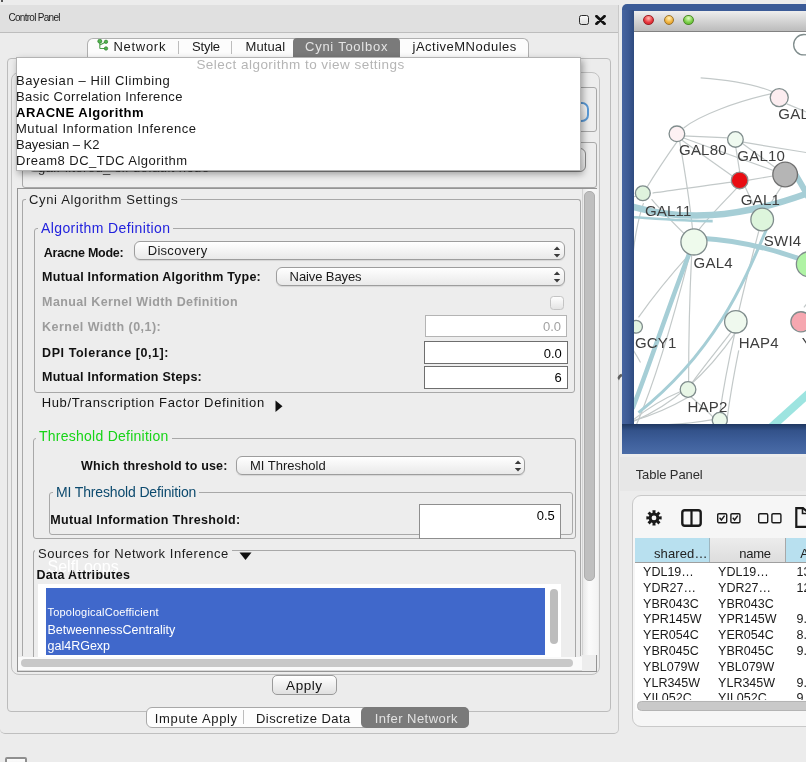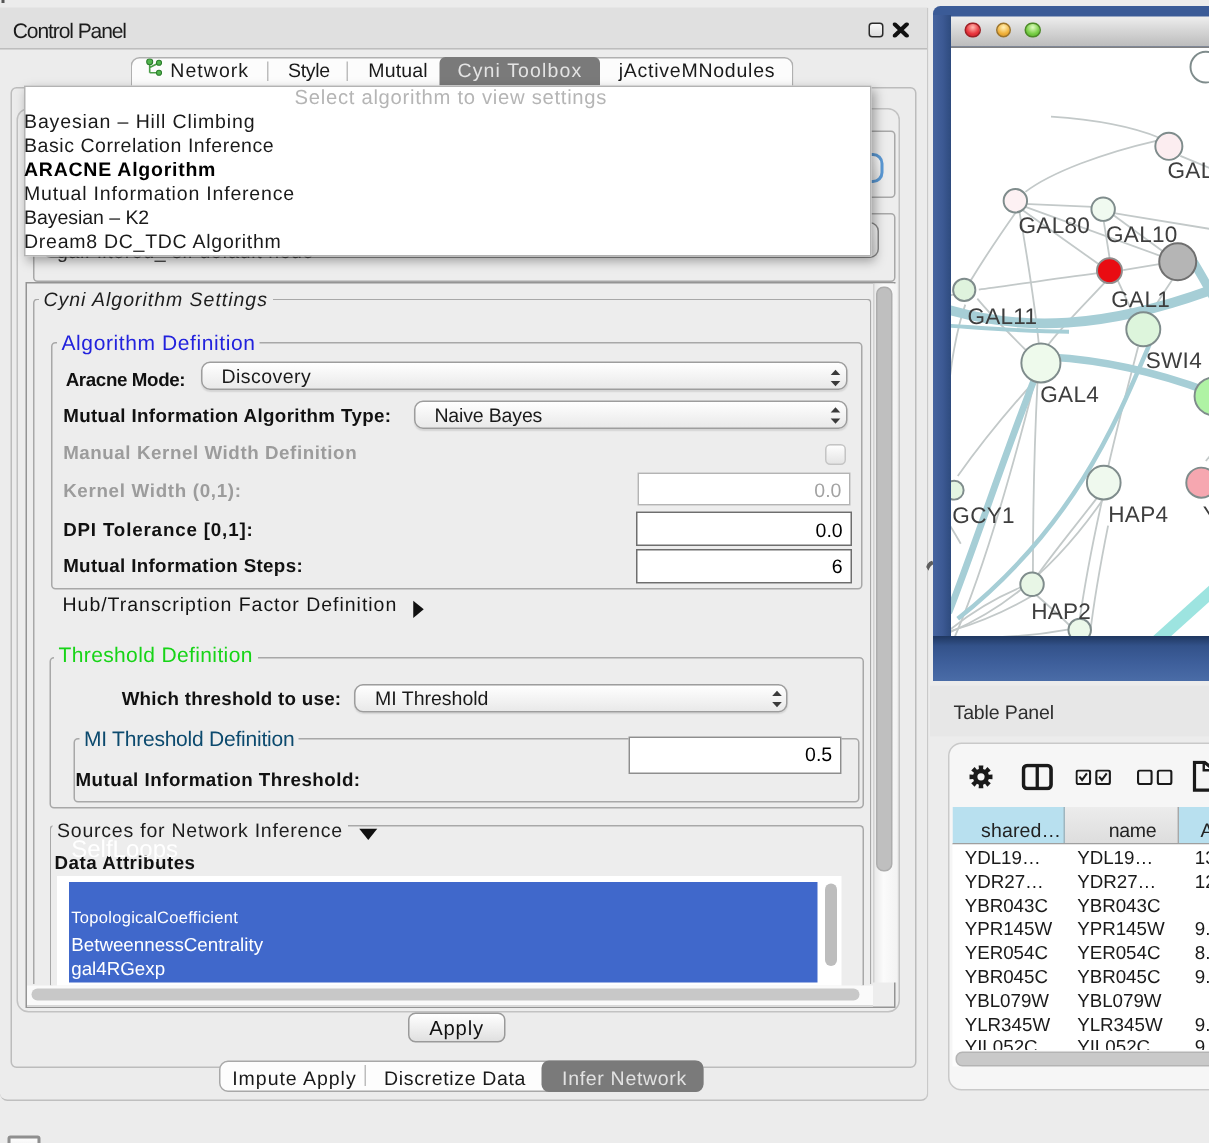--- a/index.html
+++ b/index.html
@@ -13,21 +13,21 @@
   .glab{position:absolute;white-space:nowrap;background:#ededed;padding:0 3px;font-size:13px;}
 </style>
 </head>
 <body>
 
 <div class="abs" style="left:1px;top:0;width:2px;height:2px;background:#555;"></div>
 
 <div class="abs" style="left:0;top:5px;width:618px;height:728px;background:#ececec;border-right:1px solid #c9c9c9;border-bottom:1px solid #bfbfbf;border-radius:0 0 5px 5px;"></div>
 
 <div class="abs" style="left:0;top:5px;width:618px;height:27px;background:#e0e0e0;border-bottom:1px solid #bdbdbd;"></div>
-<div class="lbl" style="left:8.5px;top:12.4px;font-size:14px;letter-spacing:-0.72px;color:#1c1c1c;">Control Panel</div>
+<div class="lbl" style="left:8.5px;top:12.4px;font-size:10px;letter-spacing:-0.72px;color:#1c1c1c;">Control Panel</div>
 
 <div class="abs" style="left:579px;top:15px;width:8px;height:8px;border:1.5px solid #2a2a2a;border-radius:2.5px;background:linear-gradient(180deg,#f8f8f8,#dcdcdc);"></div>
 <svg class="abs" style="left:594.5px;top:14.5px;" width="11" height="10" viewBox="0 0 11 10">
     <path d="M1.5 1.2 L9.5 8.8 M9.5 1.2 L1.5 8.8" stroke="#111" stroke-width="2.8" stroke-linecap="round"></path>
   </svg>
 
 <div class="abs" style="left:7px;top:58px;width:602px;height:652px;border:1px solid #bcbcbc;border-radius:4px;background:#ececec;"></div>
 
 <div class="abs" style="left:87px;top:37.5px;width:440px;height:19px;background:#fcfcfc;border:1px solid #b0b0b0;border-bottom:none;border-radius:6px 6px 0 0;"></div>
 <div class="abs" style="left:178px;top:41px;width:1px;height:13px;background:#bdbdbd;"></div>
@@ -57,21 +57,21 @@
 
 <div class="abs" style="left:16.8px;top:188px;width:580.5px;height:484px;border:1px solid #949494;background:#ededed;box-sizing:border-box;"></div>
 
 <div class="abs" style="left:582px;top:189px;width:14.5px;height:466px;background:linear-gradient(90deg,#e9e9e9,#fbfbfb 40%,#f3f3f3);border-left:1px solid #d2d2d2;"></div>
 <div class="abs" style="left:584px;top:191px;width:9px;height:388px;background:#bfbfbf;border:0.5px solid #adadad;border-radius:5px;"></div>
 
 <div class="abs" style="left:17.8px;top:656.5px;width:564px;height:13px;background:#fafafa;border-bottom:1px solid #d9d9d9;"></div>
 <div class="abs" style="left:21px;top:659px;width:552px;height:7.5px;background:#c8c8c8;border-radius:4px;"></div>
 
 <div class="abs" style="left:21.8px;top:199px;width:557px;height:456px;border:1px solid #a8a8a8;border-bottom:none;border-radius:3px 3px 0 0;"></div>
-<div class="glab" style="left:26px;top:191.5px;background:#ededed;color:#1d1d1d;letter-spacing:0.65px;font-style:italic;">Cyni Algorithm Settings</div>
+<div class="glab" style="left:26px;top:191.5px;background:#ededed;color:#1d1d1d;letter-spacing:0.65px;">Cyni Algorithm Settings</div>
 
 <div class="gbox" style="left:34.2px;top:227.5px;width:539px;height:163px;"></div>
 <div class="glab" style="left:38px;top:219.5px;font-size:14px;letter-spacing:0.4px;color:#2222dd;">Algorithm Definition</div>
 
 <div class="lbl b" style="left:43.8px;top:245.5px;letter-spacing:-0.25px;">Aracne Mode:</div>
 <div class="combo" style="left:133.8px;top:241px;width:431px;height:19px;box-sizing:border-box;"></div>
 <div class="lbl" style="left:147.7px;top:243px;letter-spacing:0.3px;">Discovery</div>
 <svg class="abs" style="left:552.5px;top:245.5px;" width="8" height="12" viewBox="0 0 8 12">
     <path d="M4 0.5 L7.2 4 L0.8 4 Z" fill="#3a3a3a"></path>
     <path d="M4 11.5 L7.2 8 L0.8 8 Z" fill="#3a3a3a"></path>
@@ -108,21 +108,21 @@
 <div class="combo" style="left:236px;top:456px;width:289px;height:18.5px;box-sizing:border-box;"></div>
 <div class="lbl" style="left:250px;top:457.5px;">MI Threshold</div>
 <svg class="abs" style="left:514px;top:460px;" width="8" height="12" viewBox="0 0 8 12">
     <path d="M4 0.5 L7.2 4 L0.8 4 Z" fill="#3a3a3a"></path>
     <path d="M4 11.5 L7.2 8 L0.8 8 Z" fill="#3a3a3a"></path>
   </svg>
 
 <div class="gbox" style="left:49px;top:491.5px;width:521.8px;height:41px;"></div>
 <div class="glab" style="left:53px;top:484px;font-size:14px;letter-spacing:-0.15px;color:#0c4a6e;">MI Threshold Definition</div>
 <div class="lbl b" style="left:50.3px;top:512.5px;letter-spacing:0.33px;">Mutual Information Threshold:</div>
-<div class="field" style="left:419px;top:491px;width:141.8px;height:25px;border:1px solid #8e8e8e;color:#000;padding:2.5px 5px 0 0;">0.5</div>
+<div class="field" style="left:419px;top:504px;width:141.8px;height:35px;border:1px solid #8e8e8e;color:#000;padding:2.5px 5px 0 0;">0.5</div>
 
 <div class="abs" style="left:33px;top:549.5px;width:540.7px;height:106px;border:1px solid #a8a8a8;border-bottom:none;border-radius:3px 3px 0 0;"></div>
 <div class="glab" style="left:35px;top:545.5px;background:#ededed;letter-spacing:0.52px;color:#1d1d1d;">Sources for Network Inference</div>
 <svg class="abs" style="left:238.5px;top:551.7px;" width="13" height="8.5" viewBox="0 0 13 8.5">
     <path d="M0.5 0.5 L12.5 0.5 L6.5 8 Z" fill="#111"></path>
   </svg>
 <div class="lbl b" style="left:36.4px;top:568px;letter-spacing:0.32px;">Data Attributes</div>
 
 <div class="abs" style="left:38px;top:584px;width:523px;height:72.5px;background:#fff;"></div>
 <div class="abs" style="left:46px;top:588px;width:499.4px;height:66.8px;background:#4068cb;"></div>

